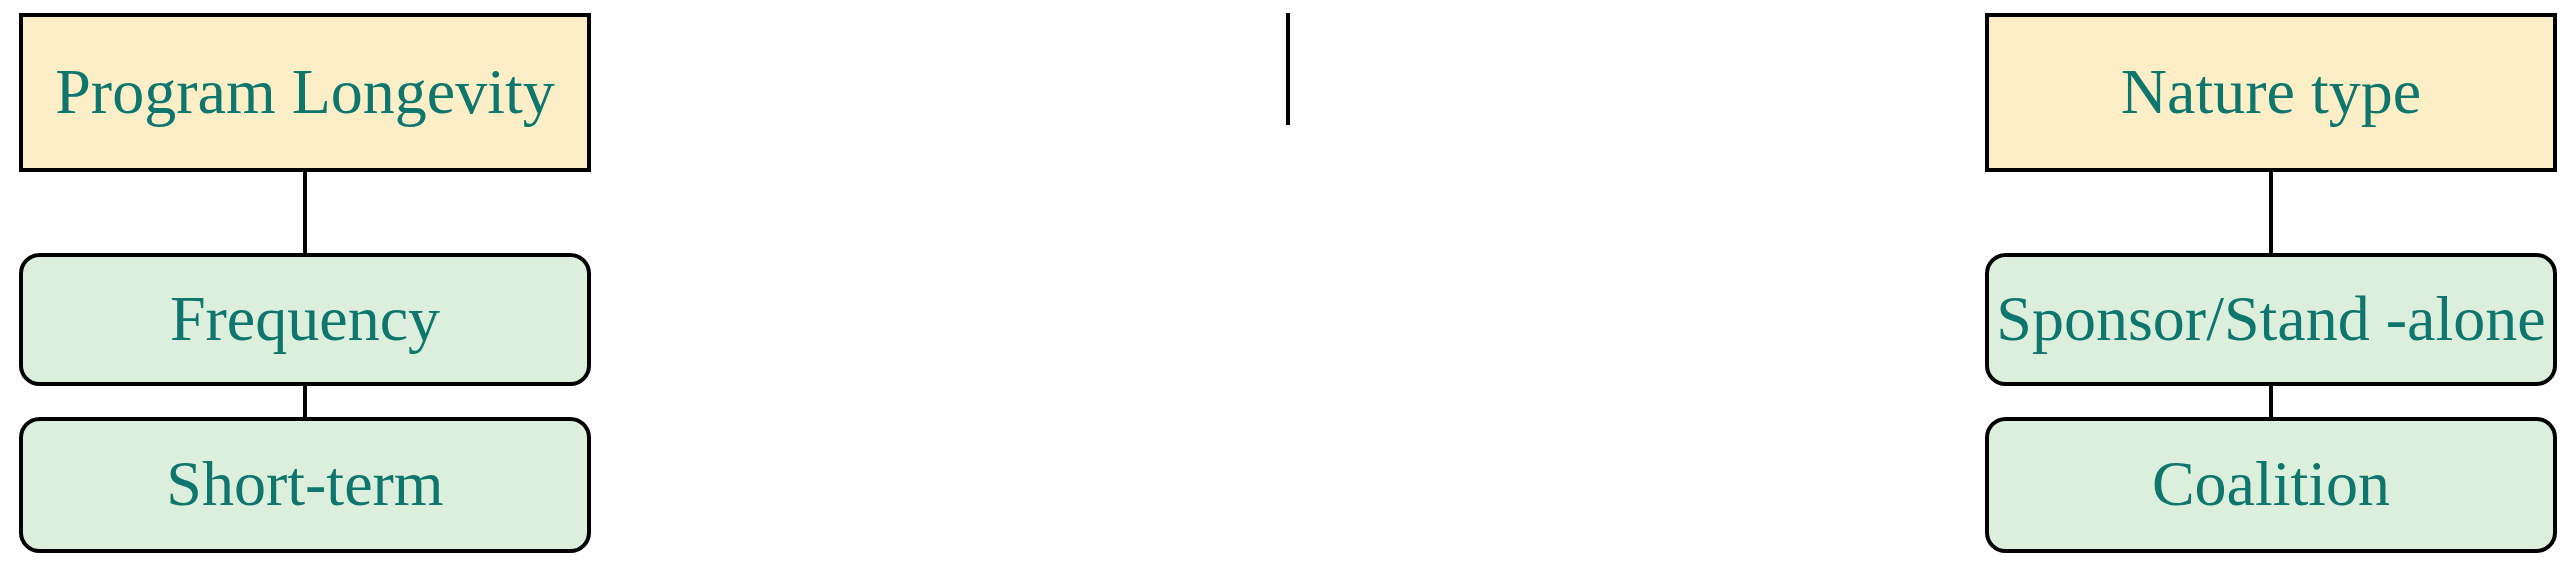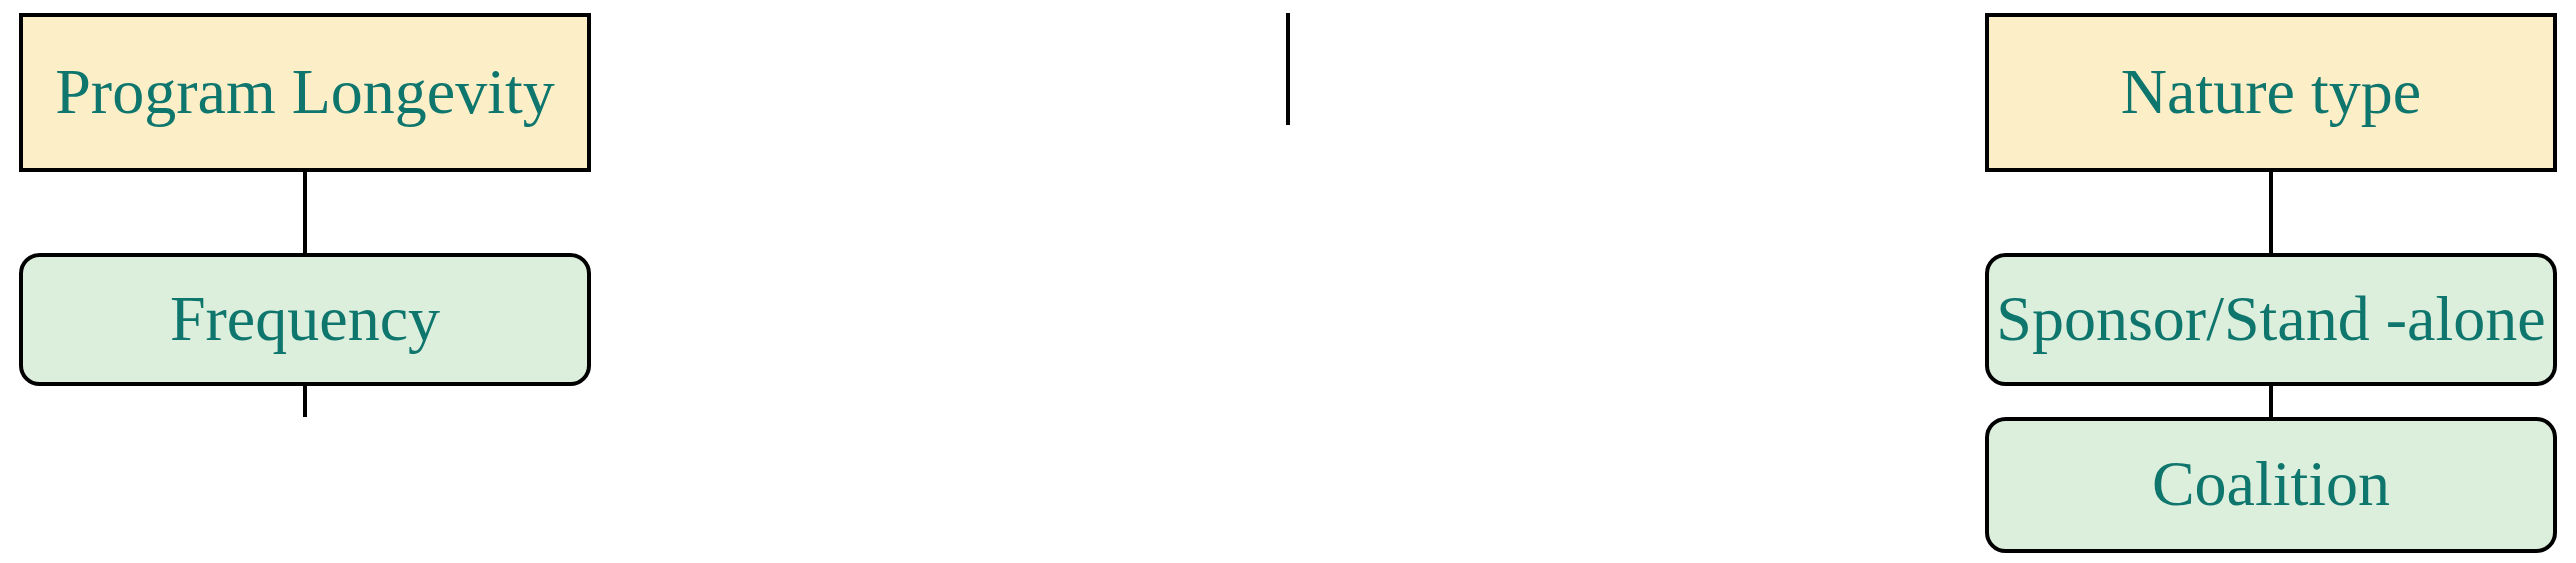--- a/index.html
+++ b/index.html
@@ -64,20 +64,21 @@
 </head>
 <body>
 
 <div class="diagram">
 
   <div class="column">
     <div class="box header-box">Program Longevity</div>
     <div class="connector long"></div>
     <div class="box child-box">Frequency</div>
     <div class="connector short"></div>
+    <div class="box child-box second">Short-term</div>
   </div>
 
   <div class="column">
     <div class="connector long"></div>
     <div class="connector short"></div>
   </div>
 
 
   <div class="column">
     <div class="box header-box">Nature type</div>

